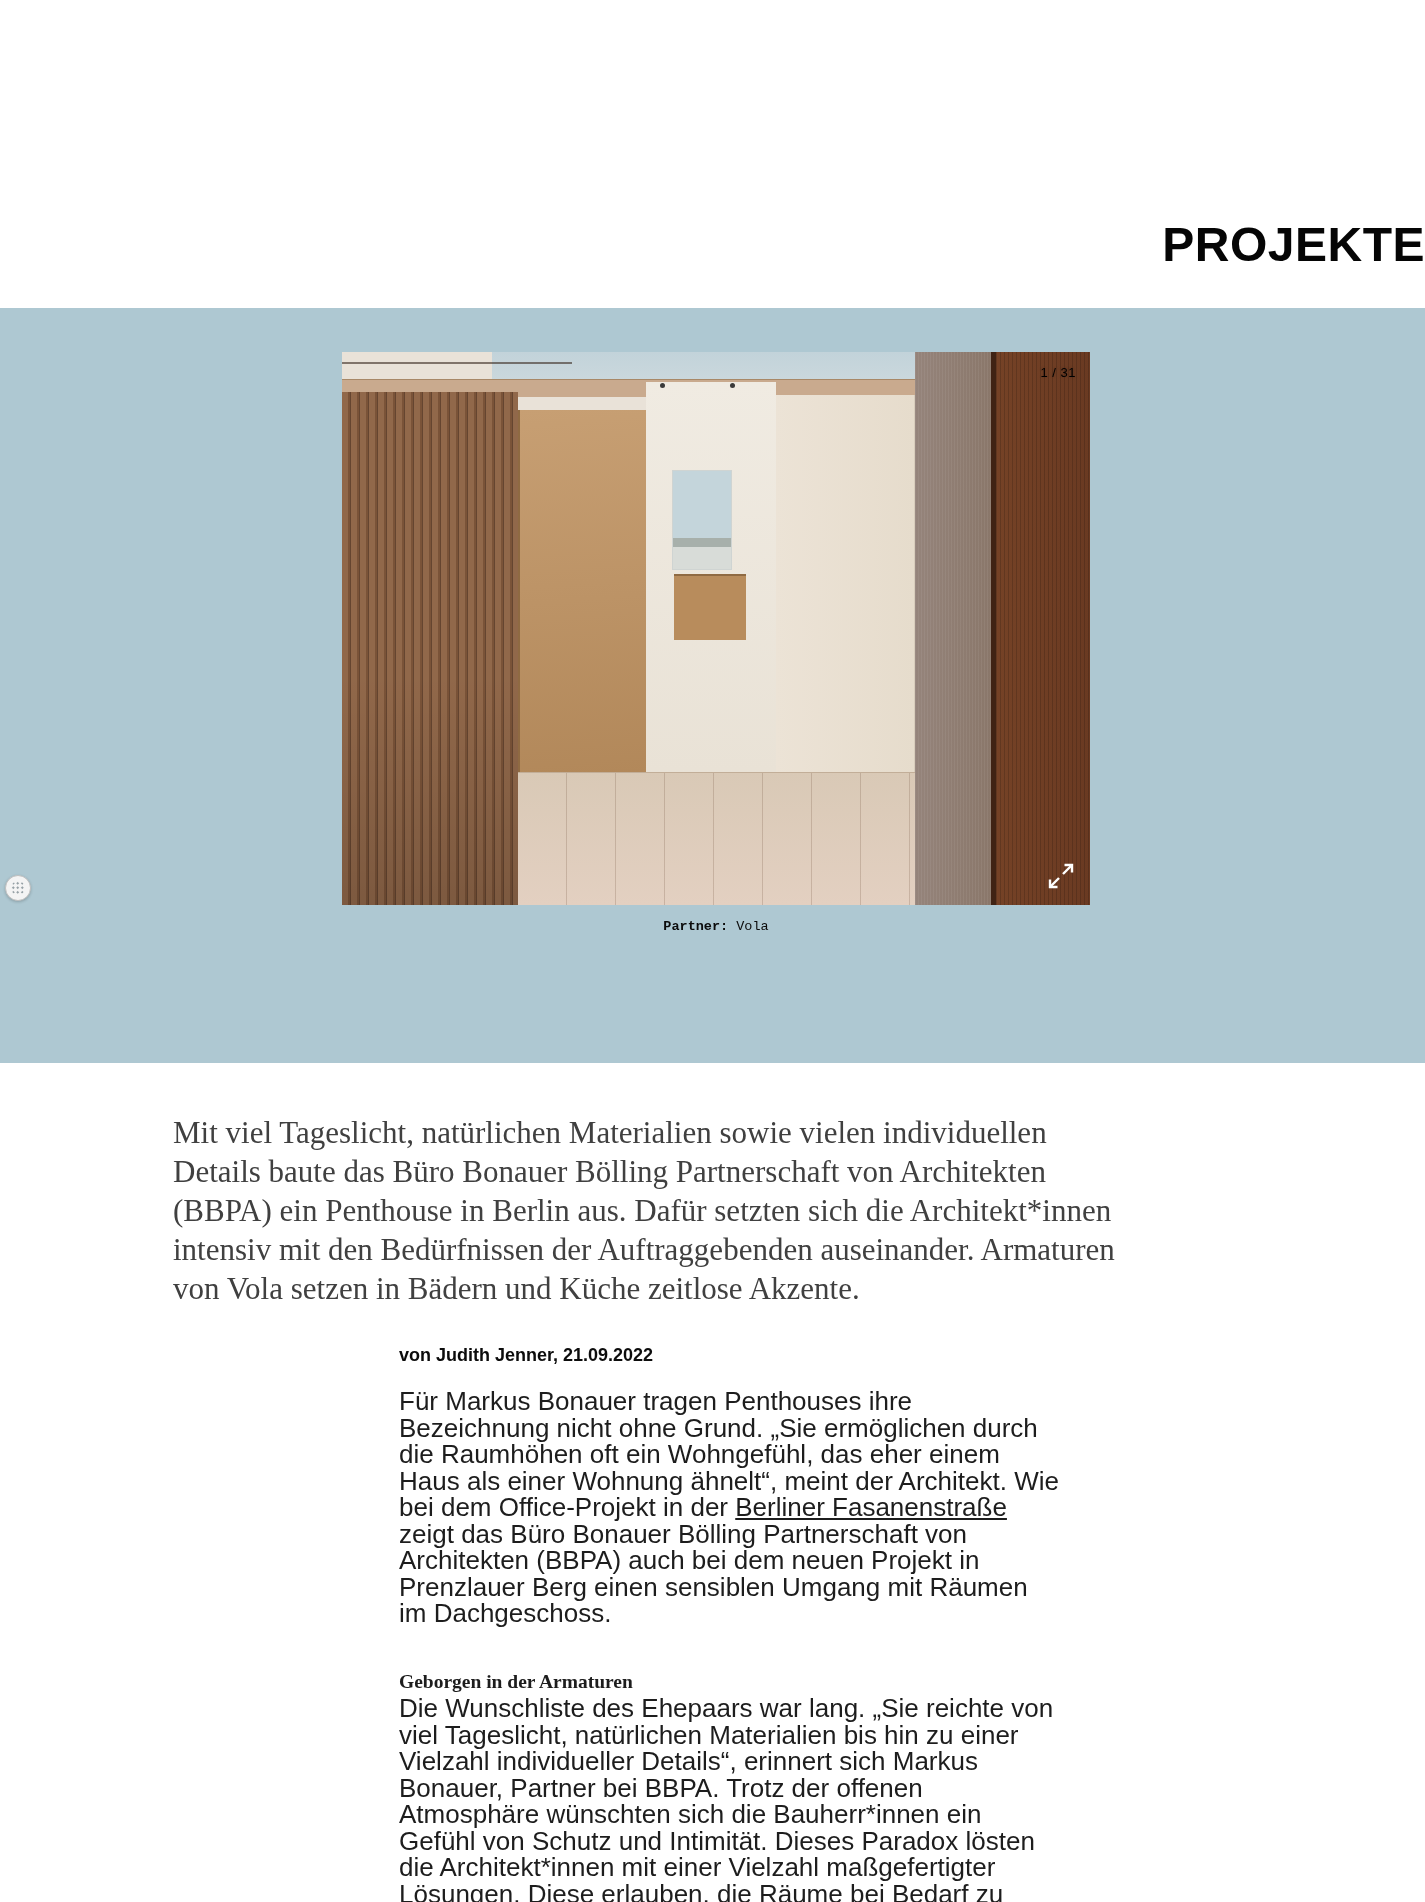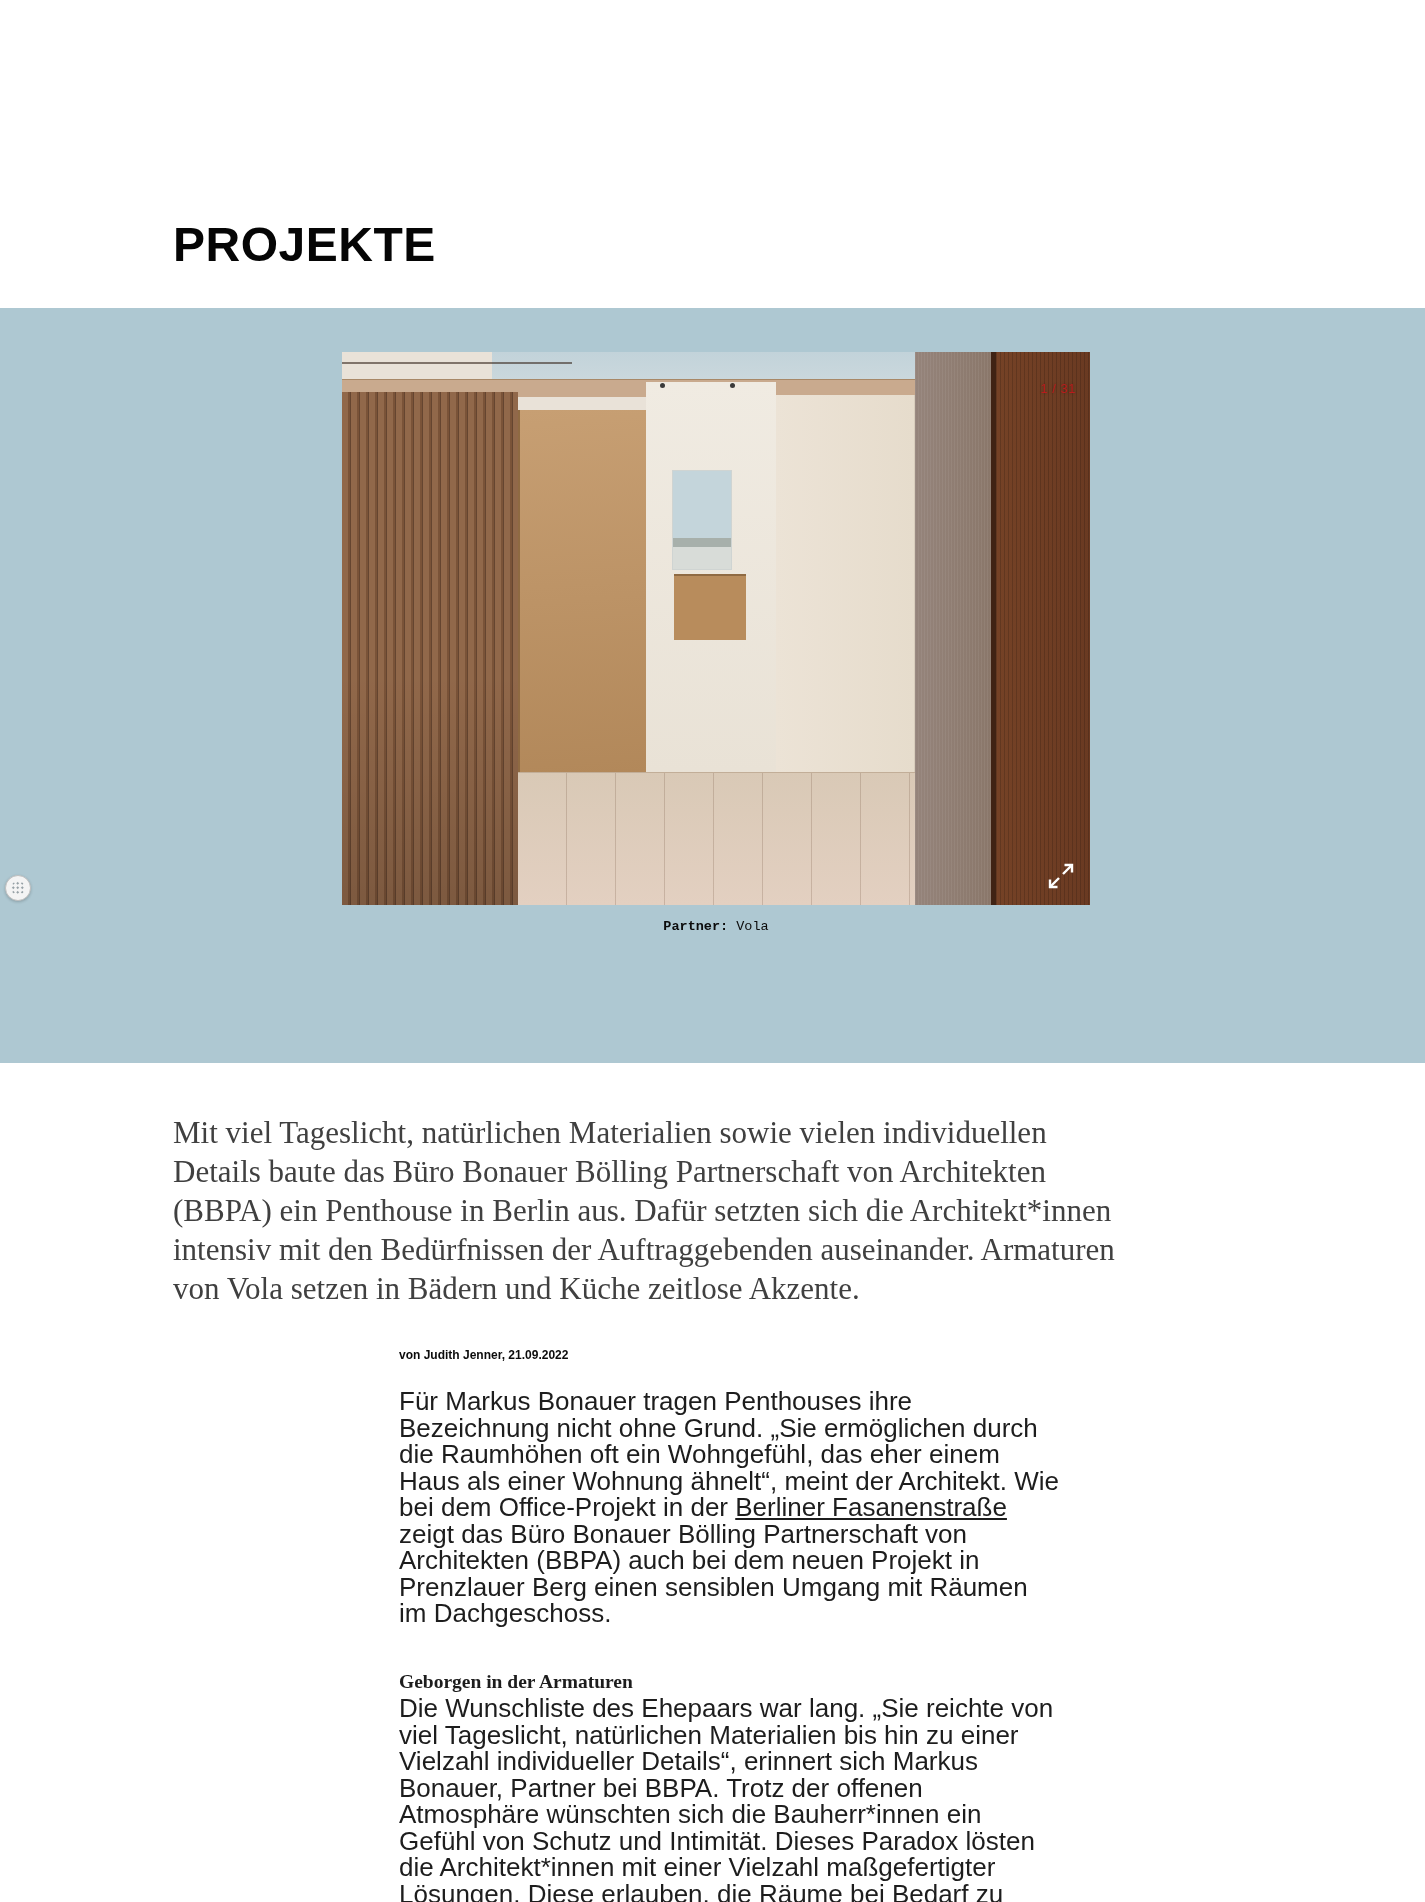--- a/index.html
+++ b/index.html
@@ -7,20 +7,21 @@
     width:1425px;height:1902px;position:relative;overflow:hidden;
     background:#ffffff;color:#111;
     font-family:"Liberation Sans",sans-serif;
   }
   
   .section-title{
     margin:0;padding:220px 0 0 173px;
     font-family:"Liberation Sans",sans-serif;
     font-size:48px;line-height:50px;font-weight:700;color:#050505;
     letter-spacing:.5px;
+    text-align:right;
   }
   
   .band{
     margin-top:38px;height:755px;box-sizing:border-box;
     background:#aec8d2;padding:44px 0 0 173px;
   }
   .headline{
     position:relative;z-index:2;
     margin:0;max-width:780px;
     font-size:39px;line-height:48px;font-weight:400;color:#101010;
@@ -79,22 +80,22 @@
       linear-gradient(90deg,#754226,#6a3a22);
   }
   .ph-floor{
     left:176px;top:420px;width:397px;height:133px;
     background:
       repeating-linear-gradient(90deg,rgba(0,0,0,0) 0 48px,rgba(120,90,70,.25) 48px 49px),
       linear-gradient(#d9c9b6,#e3d0c1);
     border-top:1px solid #c2ae98;box-sizing:border-box;
   }
   .gallery-counter{
-    position:absolute;top:29px;right:14px;z-index:5;
-    color:#b91c1c;font-size:13px;letter-spacing:.5px;
+    position:absolute;top:13px;right:14px;z-index:5;
+    color:#000000;font-size:13px;letter-spacing:.5px;
     font-family:"Liberation Sans",sans-serif;
     text-shadow:0 0 3px rgba(0,0,0,.25);
   }
   .expand-btn{
     position:absolute;right:14px;bottom:14px;z-index:5;
     width:30px;height:30px;background:transparent;border:0;padding:0;cursor:pointer;
   }
   .expand-btn svg{display:block;}
   
   .caption{
@@ -107,21 +108,21 @@
   .intro{
     margin:50px 4px 0 173px;max-width:945px;
     font-family:"Liberation Serif",serif;
     font-size:31px;line-height:39px;color:#404040;
   }
   
   .article-col{margin-left:399px;width:660px;}
   .byline{
     margin-top:38px;
     font-family:"Liberation Sans",sans-serif;
-    font-size:12px;line-height:18px;font-weight:700;color:#0c0c0c;
+    font-size:18px;line-height:18px;font-weight:700;color:#0c0c0c;
   }
   .body-text{
     margin:24px 0 0 0;
     font-family:Liberation Sans, sans-serif;
     font-size:26px;line-height:26.5px;color:#1d1d1d;
   }
   .body-text a{color:#1d1d1d;text-decoration:underline;text-underline-offset:2px;cursor:pointer;}
   .subhead{
     margin:42px 0 0 0;
     font-family:"Liberation Serif",serif;

